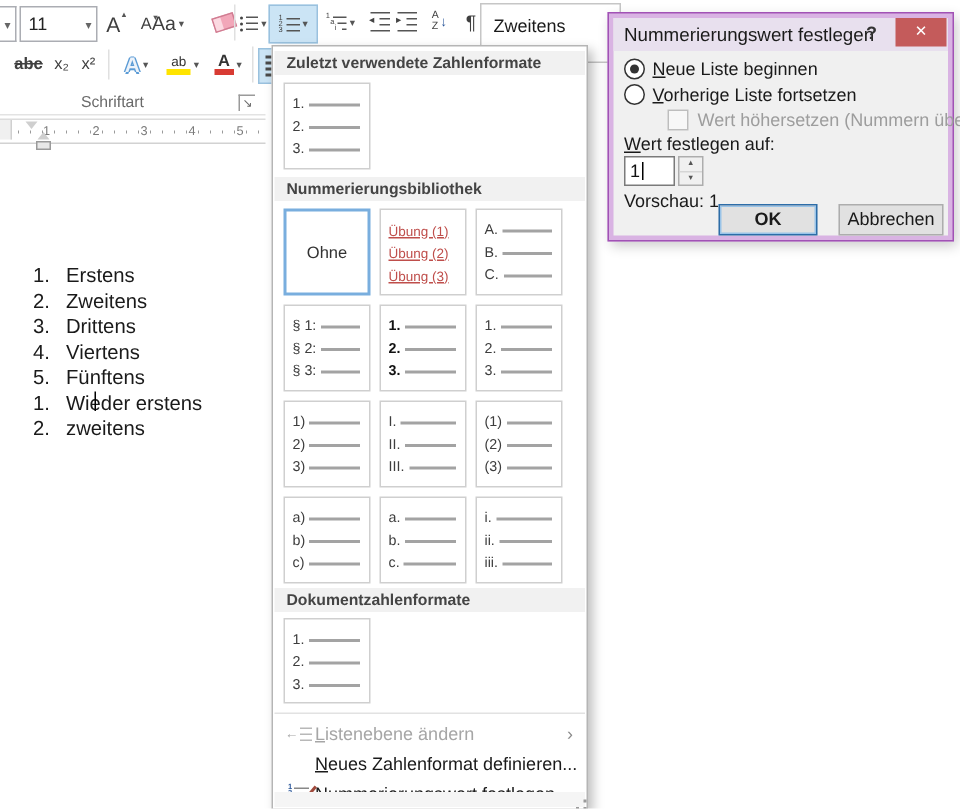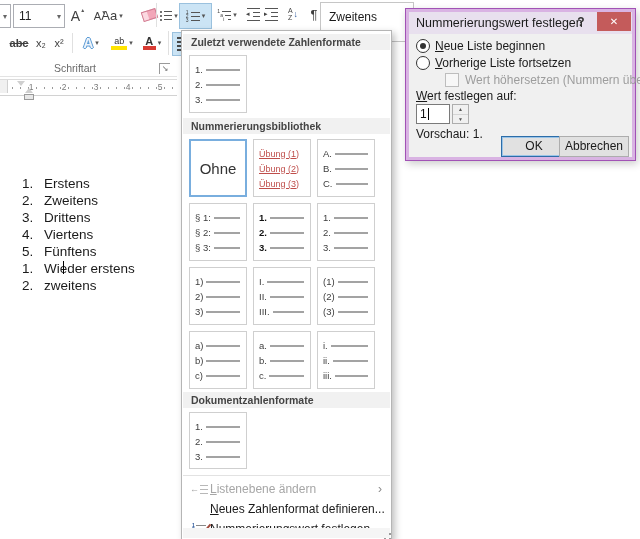--- a/index.html
+++ b/index.html
@@ -54,21 +54,21 @@
   .sec-h{position:absolute;left:1px;right:1px;height:16px;background:#f1f1f1;
          font-size:10.5px;font-weight:bold;color:#444;line-height:16px;padding-left:8px;}
   .fmt-box{position:absolute;width:58px;height:58px;border:1px solid #cfcfcf;background:#fff;
            box-sizing:border-box;padding:6px 5px 0 5px;}
   .fmt-box.selected{border:2px solid #79aede;padding:5px 4px 0 4px;}
   .cell-row{display:flex;align-items:center;height:15px;}
   .cell-row .lbl{font-size:9.5px;color:#3d3d3d;white-space:pre;}
   .cell-row .line{flex:1;height:2px;background:#a3a3a3;margin-left:3px;margin-right:1px;}
   .fmt-box.bold .lbl{font-weight:bold;color:#111;}
   .fmt-box.uebung .lbl{color:#bf4e4b;text-decoration:underline;font-size:9px;}
-  .ohne-lbl{display:block;text-align:center;font-size:15px;color:#333;line-height:46px;}
+  .ohne-lbl{display:block;text-align:center;font-size:11px;color:#333;line-height:46px;}
   .pos-c0{left:7px;} .pos-c1{left:71px;} .pos-c2{left:135px;}
   .pos-r0{top:108px;} .pos-r1{top:172px;} .pos-r2{top:236px;} .pos-r3{top:300px;}
   .menu-sep{position:absolute;left:1px;right:1px;top:444px;height:1px;background:#e2e2e2;}
   .menu-item{position:absolute;left:1px;right:1px;height:20px;display:flex;align-items:center;
              font-size:12px;color:#1a1a1a;}
   .menu-item .ico{width:22px;margin-left:5px;display:flex;align-items:center;justify-content:center;}
   .menu-item.disabled{color:#a6a6a6;}
   .menu-item .sub{margin-left:auto;margin-right:8px;color:#8a8a8a;font-size:12px;}
   .mi1{top:448px;} .mi2{top:468px;} .mi3{top:488px;}
   .grip{position:absolute;right:5px;bottom:4px;width:2px;height:2px;
@@ -585,21 +585,21 @@
         <span>1</span>
         <span class="caret" style="display:inline-block;width:1px;height:12px;margin-left:1px;"></span>
       </div>
       <div class="spin-btns">
         <span class="up">▲</span>
         <span>▼</span>
       </div>
 
       <span class="dlg-lbl" style="left:7px;top:115px;">Vorschau: 1.</span>
 
-      <div class="dlg-btn default" style="left:92px;width:66px;">
+      <div class="dlg-btn default" style="left:70px;width:66px;font-weight:bold;">
         <span>OK</span>
       </div>
       <div class="dlg-btn" style="left:150px;width:70px;">
         <span>Abbrechen</span>
       </div>
     </div>
   </div>
 
 </div>
 

